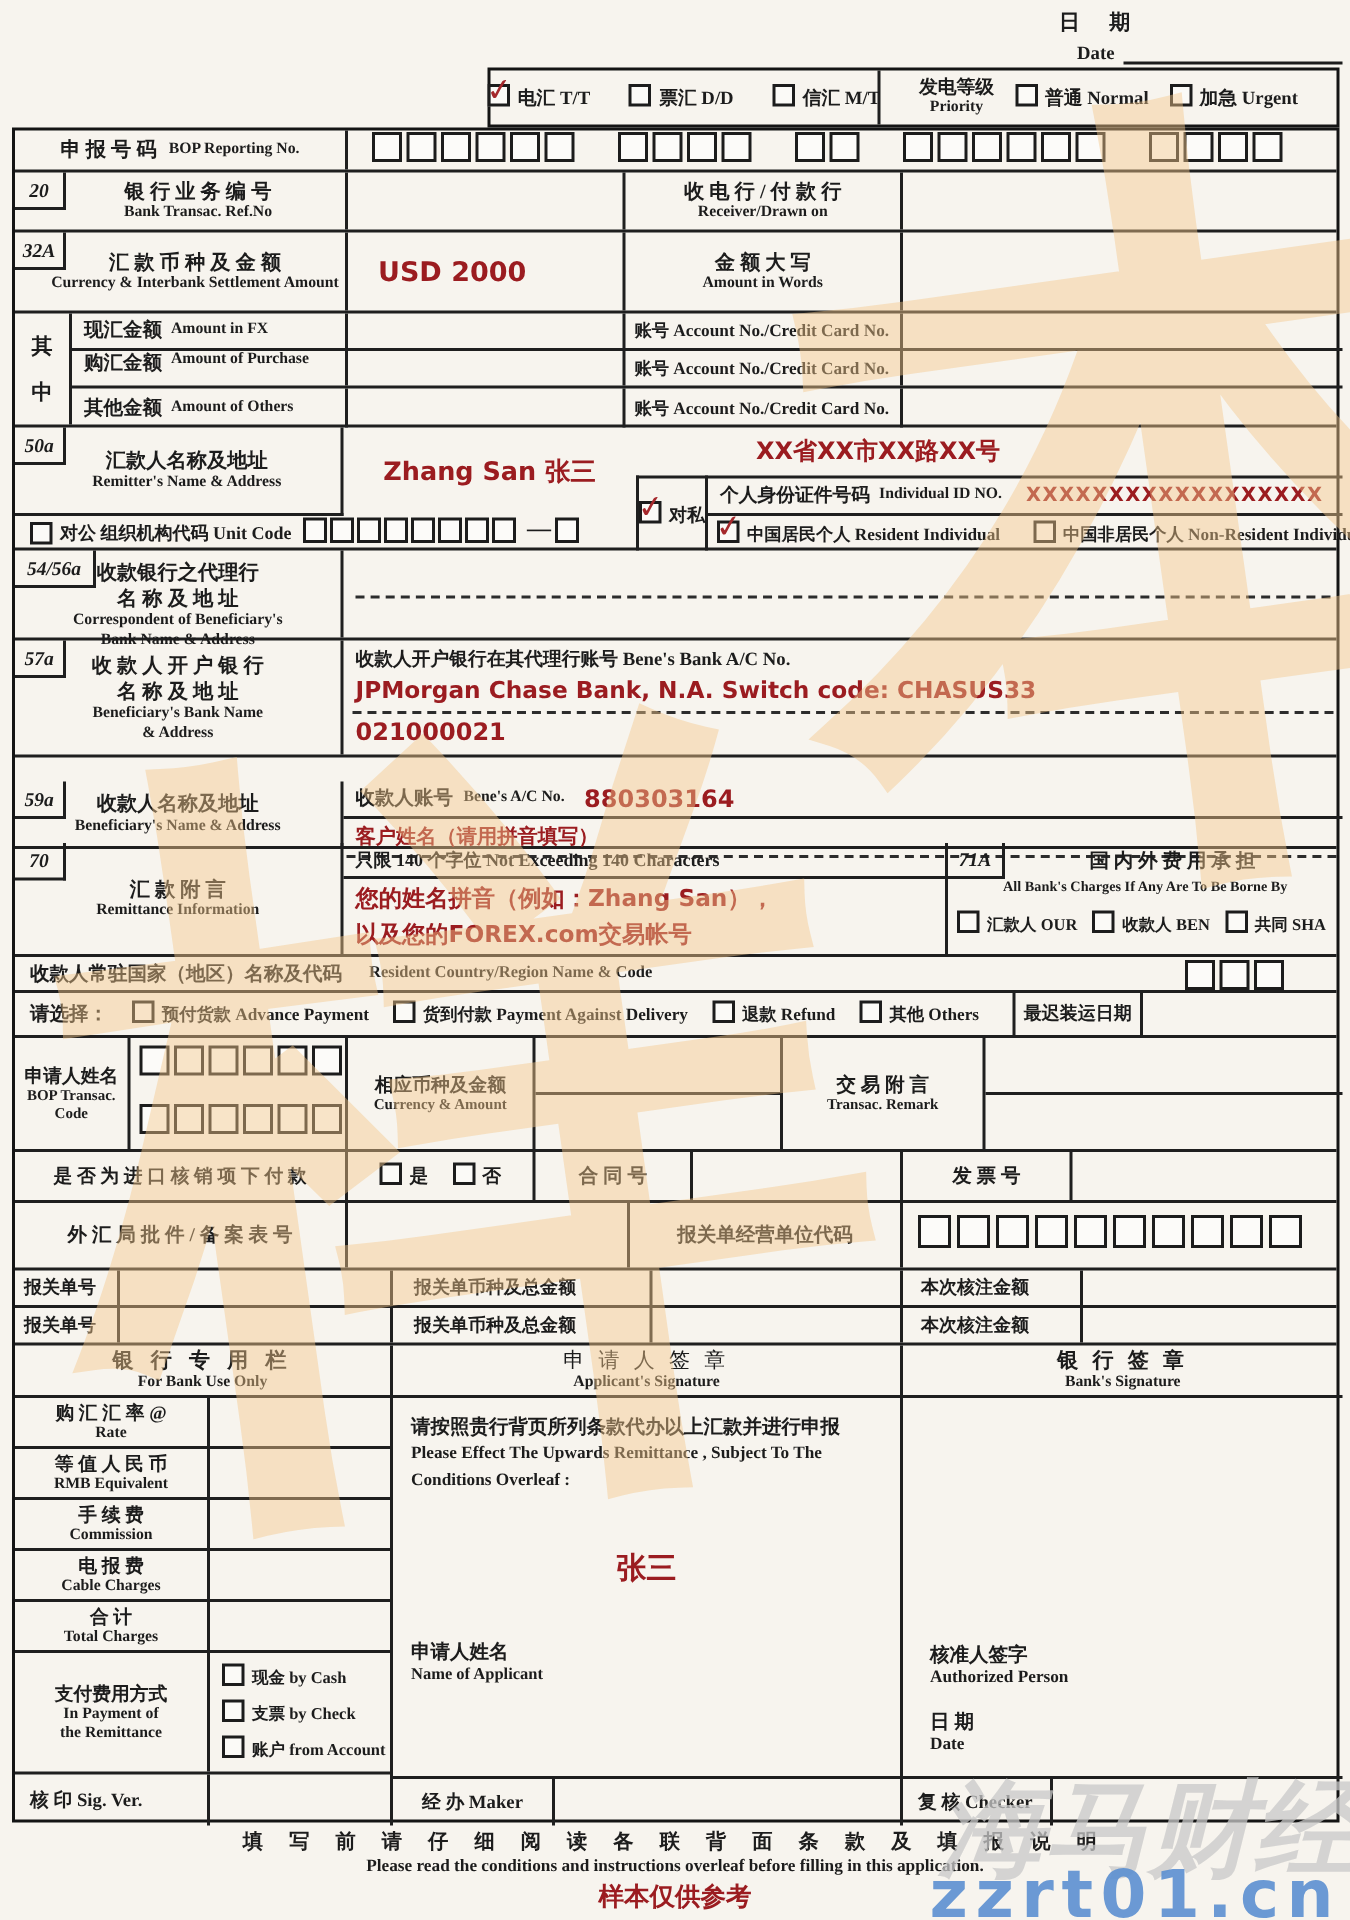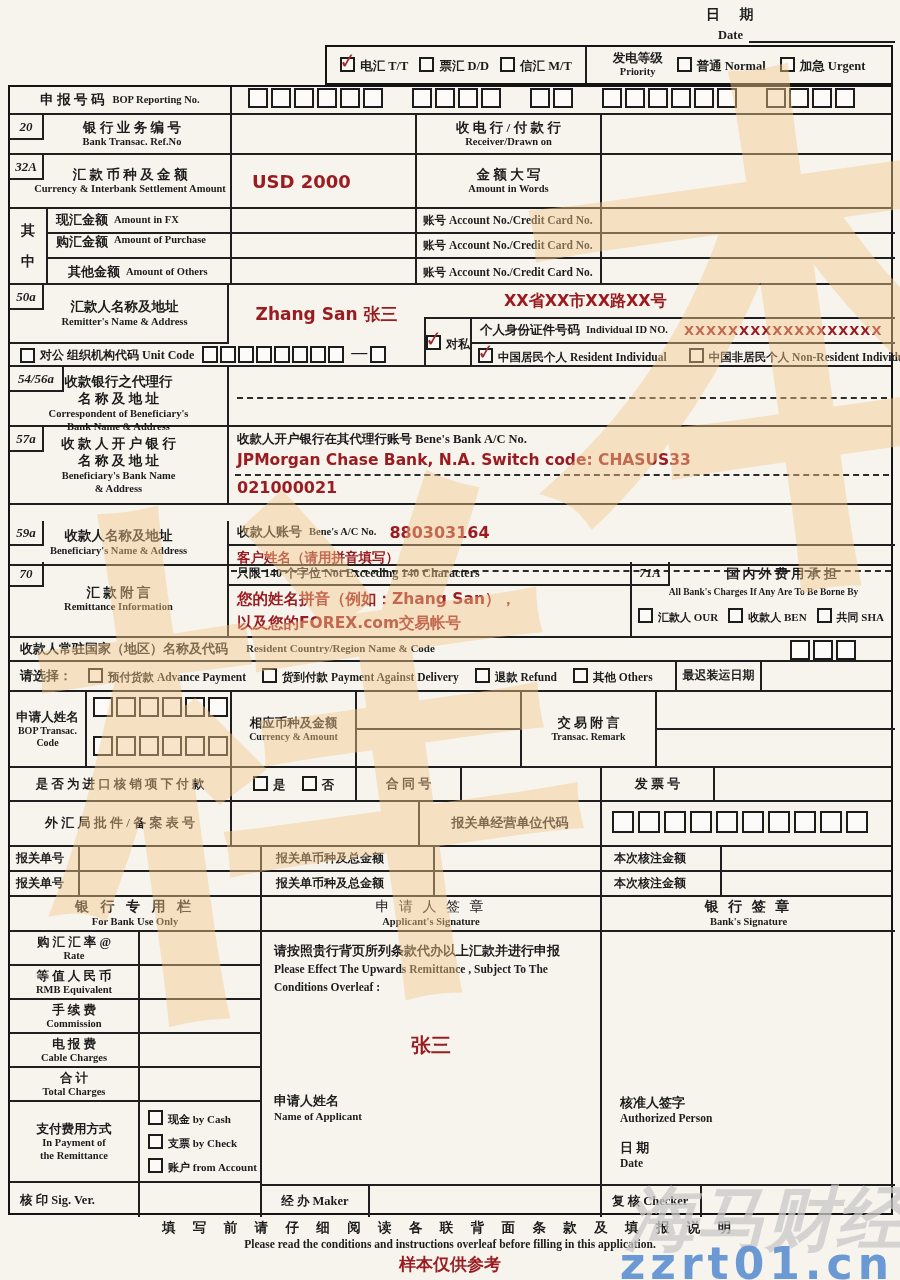--- a/index.html
+++ b/index.html
@@ -40,21 +40,21 @@
 
   <div class="abs" style="left:700px;top:6px;width:195px">
     <div style="font-weight:bold;font-size:14px;letter-spacing:8px;padding-left:6px">日 期</div>
     <div style="display:flex;align-items:flex-end;margin-top:3px">
       <span style="font-weight:bold;font-size:12.5px;margin-left:18px">Date</span>
       <span style="flex:1;border-bottom:2px solid #1c1c1c;height:14px;margin-left:6px"></span>
     </div>
   </div>
 
   <div class="abs" style="left:325px;top:45px;width:568px;height:40px;border:2.5px solid #141414;display:flex">
-    <div class="ctr br" style="width:258px;gap:11px">
+    <div class="ctr br" style="width:258px;gap:26px">
       <span style="white-space:nowrap"><span class="cb on"></span><span class="cbl">电汇 T/T</span></span>
       <span style="white-space:nowrap"><span class="cb"></span><span class="cbl">票汇 D/D</span></span>
       <span style="white-space:nowrap"><span class="cb"></span><span class="cbl">信汇 M/T</span></span>
     </div>
     <div class="ctr" style="flex:1;gap:14px">
       <span class="col" style="line-height:1.1">
         <span style="font-weight:bold;font-size:12.5px">发电等级</span>
         <span style="font-weight:bold;font-size:10.5px">Priority</span>
       </span>
       <span style="white-space:nowrap"><span class="cb"></span><span class="cbl">普通 Normal</span></span>
@@ -129,21 +129,21 @@
             <span class="lc" style="font-size:13px">购汇金额</span>
             <span class="le">Amount of Purchase</span>
           </div>
           <div class="cell br" style="left:184px;width:185px"></div>
           <div class="cell br" style="left:369px;width:185px;display:flex;align-items:center;padding-left:6px">
             <span style="font-weight:bold;font-size:11.5px">账号 Account No./Credit Card No.</span>
           </div>
           <div class="cell" style="left:554px;width:293px"></div>
         </div>
         <div class="abs" style="top:50px;height:26px;width:100%">
-          <div class="cell br" style="left:0;width:184px;display:flex;align-items:center;padding-left:20px;gap:6px">
+          <div class="cell br" style="left:0;width:184px;display:flex;align-items:center;padding-left:8px;gap:6px">
             <span class="lc" style="font-size:13px">其他金额</span>
             <span class="le">Amount of Others</span>
           </div>
           <div class="cell br" style="left:184px;width:185px"></div>
           <div class="cell br" style="left:369px;width:185px;display:flex;align-items:center;padding-left:6px">
             <span style="font-weight:bold;font-size:11.5px">账号 Account No./Credit Card No.</span>
           </div>
           <div class="cell" style="left:554px;width:293px"></div>
         </div>
       </div>

